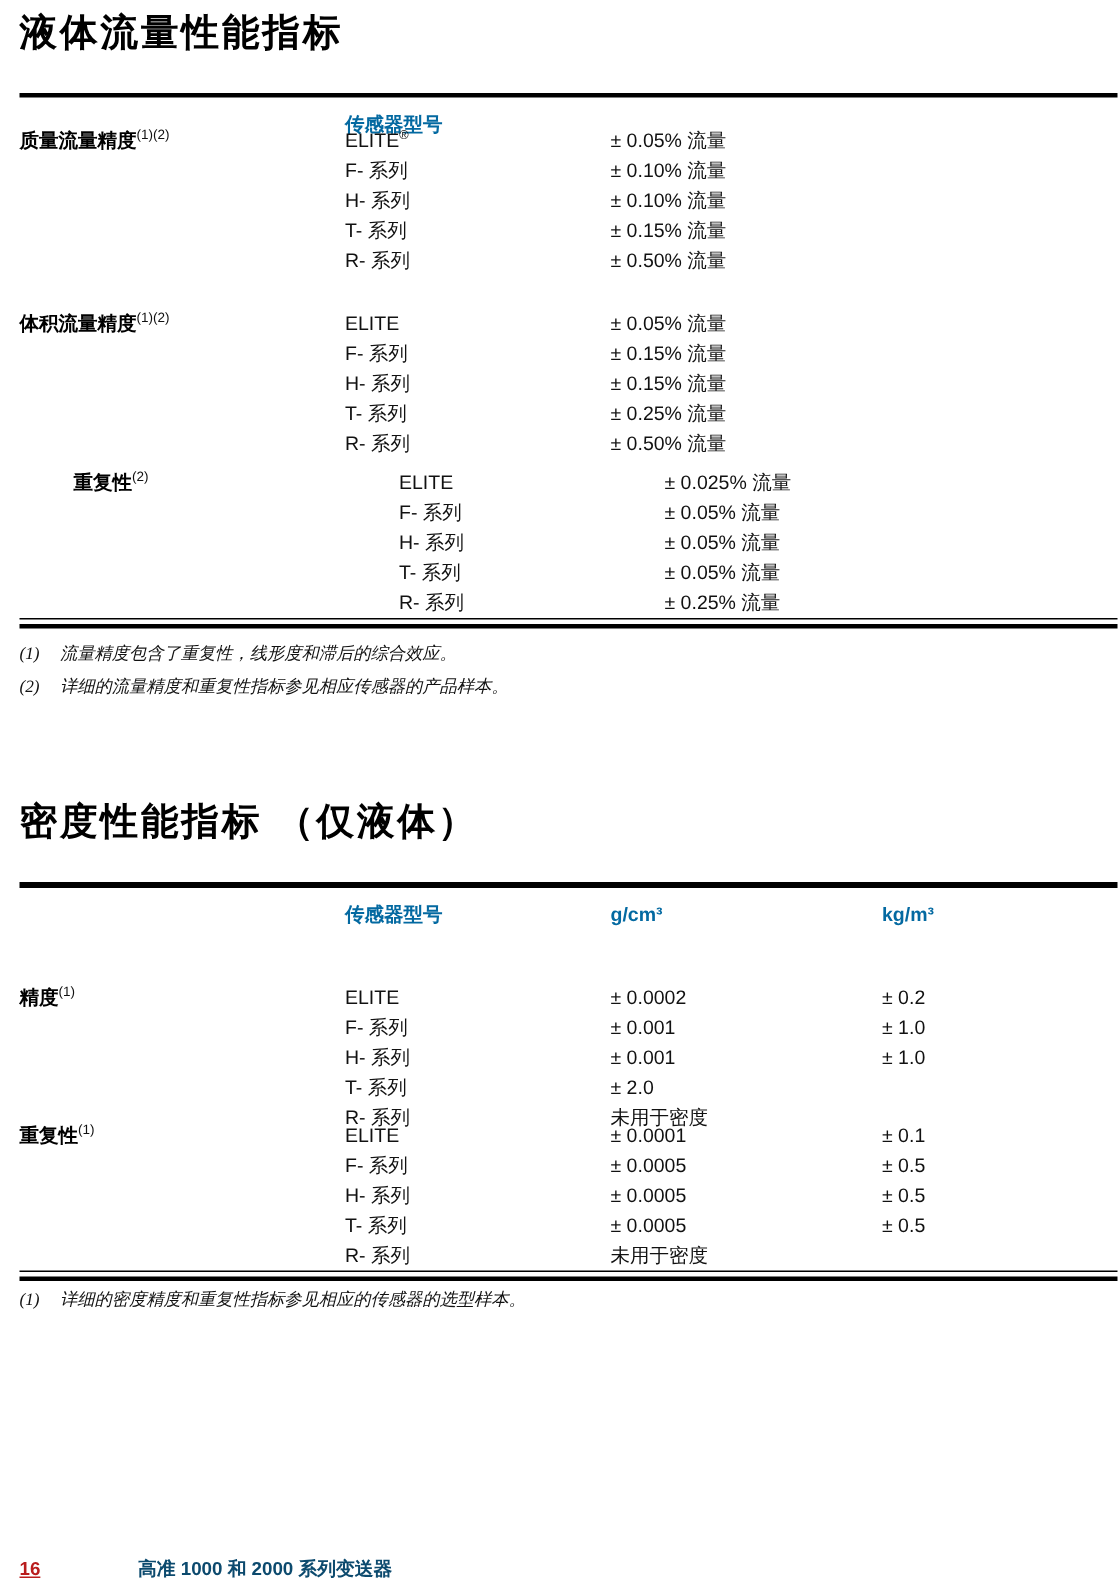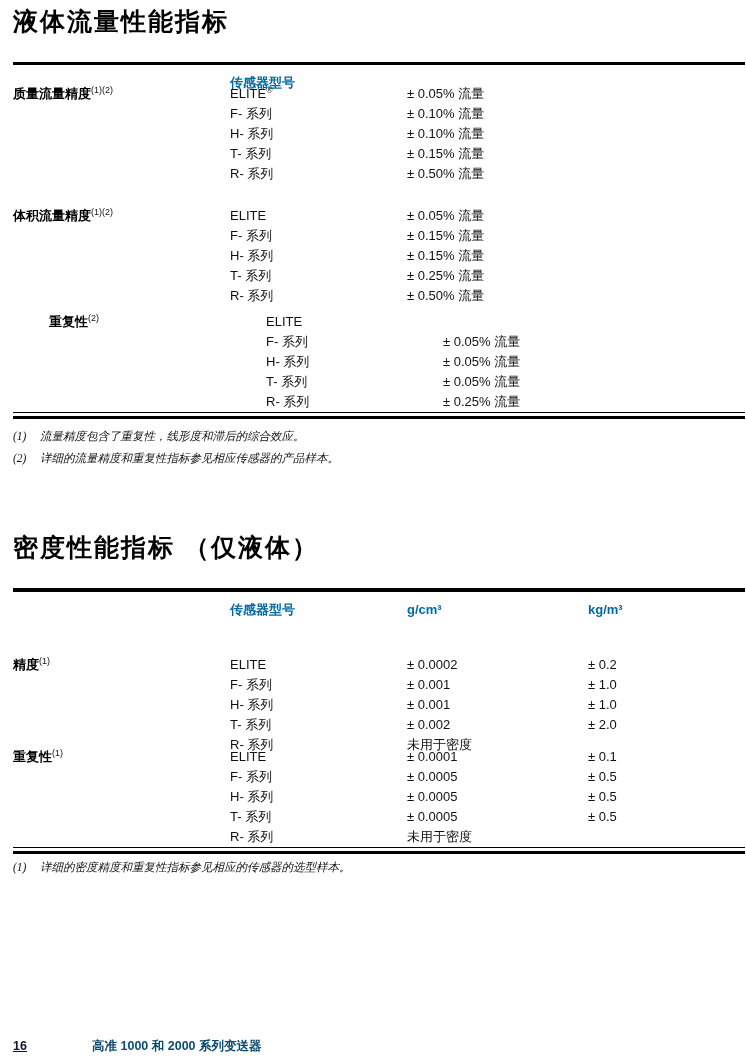--- a/index.html
+++ b/index.html
@@ -61,21 +61,21 @@
   .fn-marker { display: inline-block; width: 27px; font-style: italic; }
   .footer {
     position: absolute;
     left: 13px;
     top: 1036px;
     height: 20px;
     line-height: 20px;
     font-size: 12.5px;
     white-space: nowrap;
   }
-  .pageno { display: inline-block; width: 79px; font-weight: bold; color: #0f172a; text-decoration: underline; }
+  .pageno { display: inline-block; width: 79px; font-weight: bold; color: #b91c1c; text-decoration: underline; }
   .doc-title { font-weight: bold; color: #0c4a6e; }
 </style>
 </head>
 <body>
 
 <div class="page">
 
   <div class="sec-title" style="top:5px;">液体流量性能指标</div>
 
   <div class="rule" style="top:62px; height:3px;"></div>
@@ -152,20 +152,21 @@
       <div class="c">R- 系列</div>
       <div class="c">± 0.50% 流量</div>
       <div class="c"></div>
     </div>
   </div>
 
   <div class="grid" style="top:312px;margin-left:36px;">
     <div class="row">
       <div class="c"><span class="glbl">重复性</span><sup class="fns">(2)</sup></div>
       <div class="c">ELITE</div>
+      <div class="c">± 0.025% 流量</div>
       <div class="c"></div>
     </div>
     <div class="row">
       <div class="c"></div>
       <div class="c">F- 系列</div>
       <div class="c">± 0.05% 流量</div>
       <div class="c"></div>
     </div>
     <div class="row">
       <div class="c"></div>
@@ -225,21 +226,20 @@
     </div>
     <div class="row">
       <div class="c"></div>
       <div class="c">H- 系列</div>
       <div class="c">± 0.001</div>
       <div class="c">± 1.0</div>
     </div>
     <div class="row">
       <div class="c"></div>
       <div class="c">T- 系列</div>
-      <div class="c">± 0.002</div>
       <div class="c">± 2.0</div>
     </div>
     <div class="row">
       <div class="c"></div>
       <div class="c">R- 系列</div>
       <div class="c">未用于密度</div>
       <div class="c"></div>
     </div>
   </div>
 

